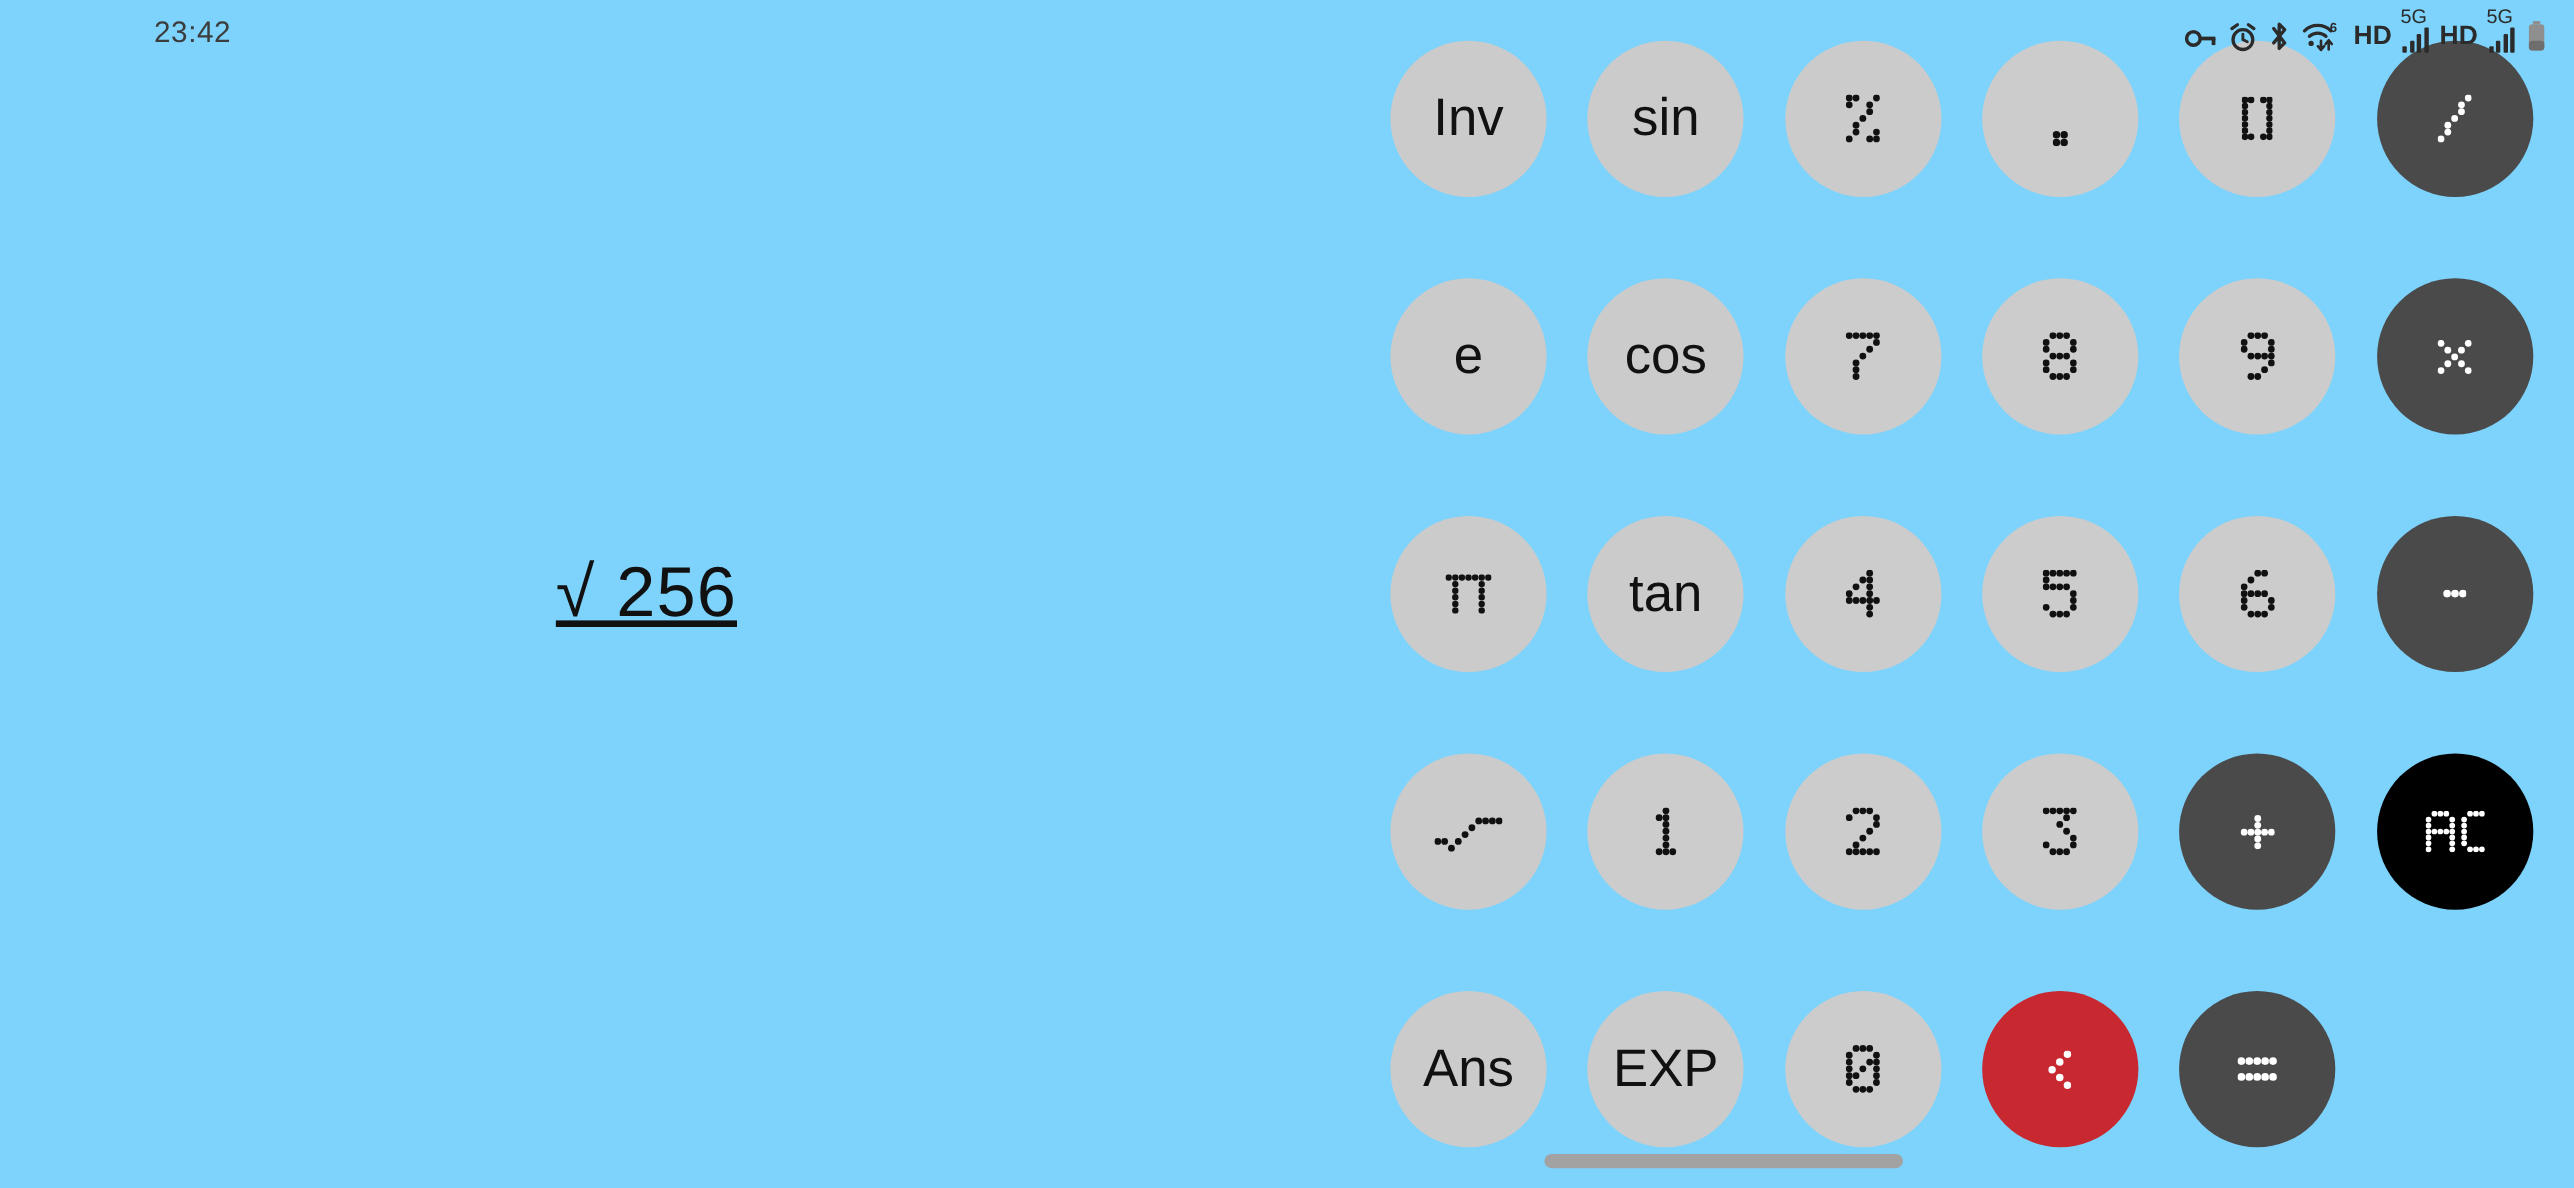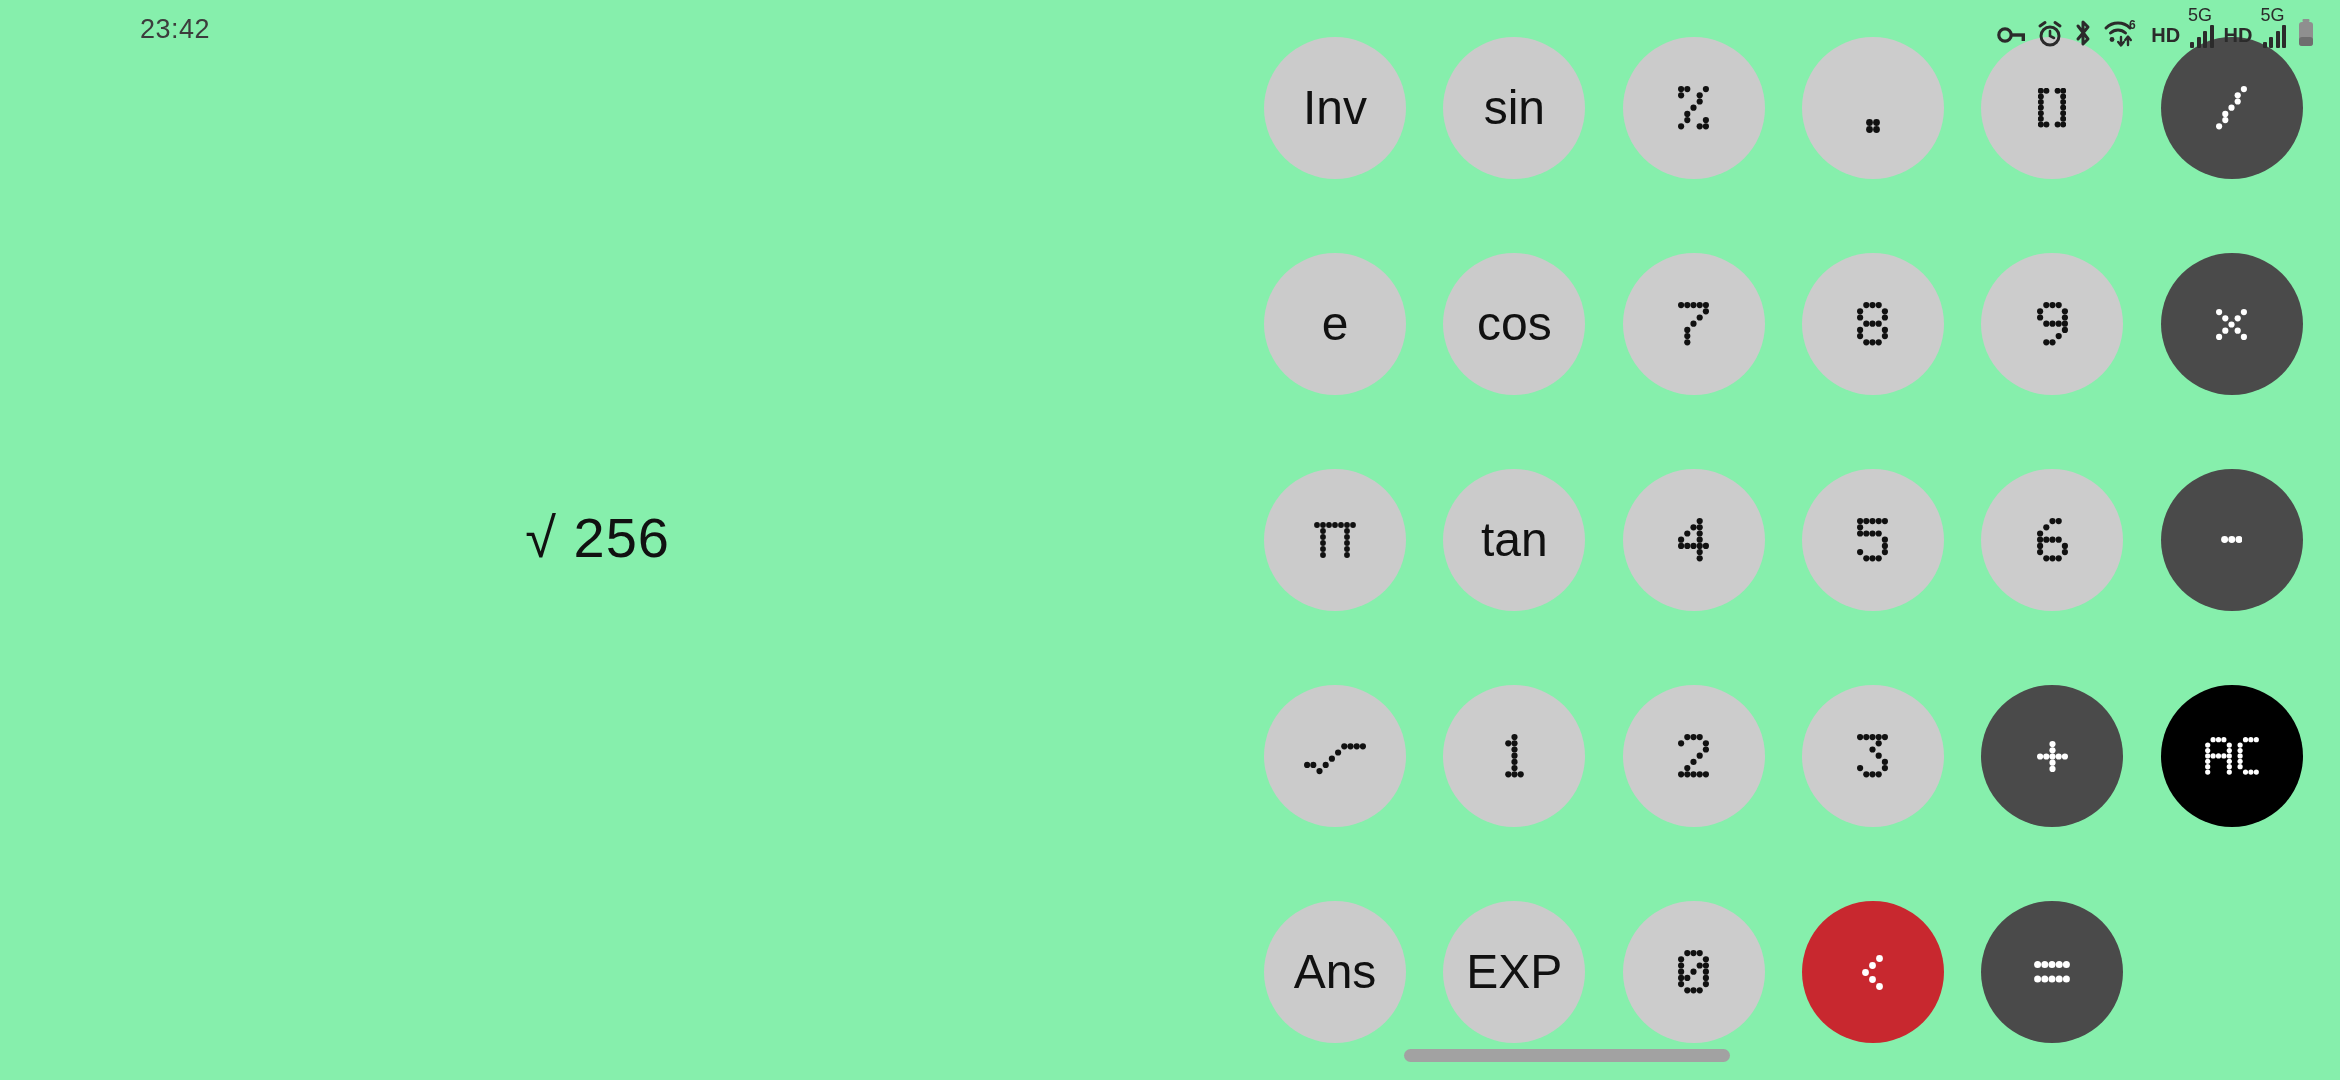--- a/index.html
+++ b/index.html
@@ -3,42 +3,42 @@
 <meta charset="utf-8">
 <style>
   * { margin:0; padding:0; box-sizing:border-box; }
   html, body {
     width:2340px; height:1080px; overflow:hidden;
     background:#e6e6e6;
     font-family:"Liberation Sans", sans-serif;
   }
   #screen {
     position:relative; width:2340px; height:1080px;
-    background:#86efac;
+    background:#7dd3fc;
   }
 
   
   #status-bar {
     position:absolute; top:0; left:0; width:2340px; height:56px;
     display:flex; align-items:center; z-index:40;
     pointer-events:none;
   }
   #status-clock {
     position:absolute; left:140px; top:16px;
     font-size:27px; color:#3c3c3c; letter-spacing:0.5px;
     line-height:1;
   }
   #status-icons {
     position:absolute; right:24px; top:8px;
     display:flex; align-items:flex-end; gap:10px; height:40px;
   }
   .sicon { display:block; }
   .sicon svg { display:block; }
   .hd-label {
-    font-size:20px; font-weight:700; color:#2b2b2b;
+    font-size:24px; font-weight:700; color:#2b2b2b;
     line-height:1; position:relative; top:-3px;
   }
   .fiveg-wrap { position:relative; display:flex; align-items:flex-end; }
   .fiveg-label {
     position:absolute; top:-16px; left:-2px;
     font-size:18px; font-weight:400; color:#2b2b2b; line-height:1;
   }
   .bars { display:flex; align-items:flex-end; gap:2.5px; height:26px; }
   .bars i { display:block; width:4px; background:#2b2b2b; border-radius:1px; }
   .bars i:nth-child(1){ height:6px; }
@@ -48,22 +48,22 @@
 
   
   #display {
     position:absolute; left:0; top:56px;
     width:940px; height:1024px;
     display:flex; flex-direction:column;
     align-items:flex-end; justify-content:center;
     padding:0 270px 60px 40px;
   }
   #expression {
-    font-size:56px; color:#111; line-height:1.1;
-    white-space:nowrap; letter-spacing:1px;
+    font-size:64px; color:#111; line-height:1.1;
+    white-space:nowrap; letter-spacing:1px;text-decoration:underline;
   }
   #result {
     font-size:104px; color:#0a0a0a; line-height:1.1;
     white-space:nowrap; margin-top:108px; letter-spacing:0.5px;
   }
 
   
   #keypad {
     position:absolute; left:1264px; top:0;
     width:1076px; height:1080px;

